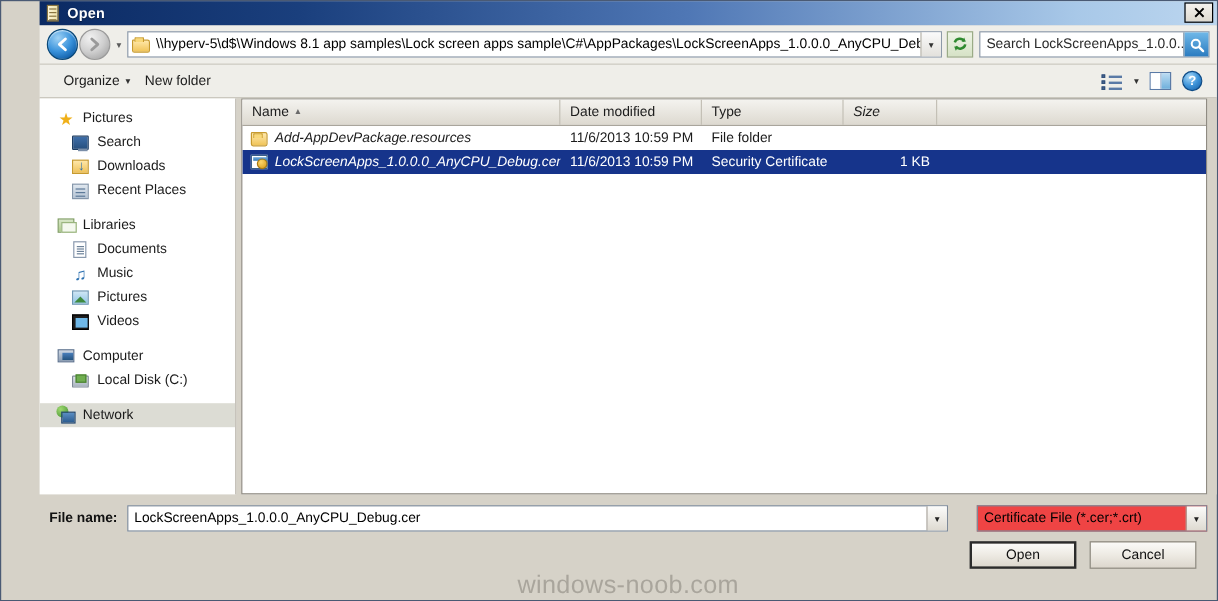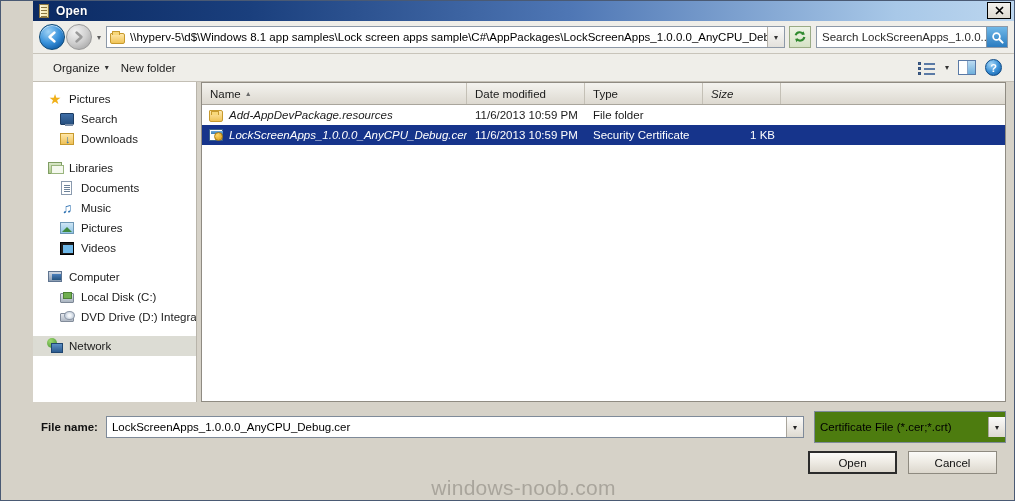--- a/index.html
+++ b/index.html
@@ -305,22 +305,22 @@
     padding-left: 5px; white-space: nowrap; overflow: hidden;
   }
   .combo-arrow {
     width: 17px; height: 20px; flex: 0 0 auto;
     background: linear-gradient(to bottom,#fbfbfa,#dedad1);
     border-left: 1px solid #a9a59c;
     display: flex; align-items: center; justify-content: center;
     font-size: 8px; color: #222; cursor: default;
   }
   #filter-field {
-    width: 192px; flex: 0 0 192px; height: 32px; margin-left: 10px;
-    background: #4d7c0f; border: 1px solid #7e8a99;
+    width: 192px; flex: 0 0 192px; height: 22px; margin-left: 24px;
+    background: #ef4444; border: 1px solid #7e8a99;
     display: flex; align-items: center;
   }
   #filter-value {
     flex: 1 1 auto; font-size: 11.5px; color: #000;
     padding-left: 5px; white-space: nowrap; overflow: hidden;
   }
   #btnrow {
     display: flex; align-items: center; justify-content: flex-end;
     gap: 11px; padding: 8px 17px 0 8px;
   }
@@ -437,20 +437,26 @@
               <span class="ic-desktop" style="position:absolute;left:1px;right:1px;"></span>
             </span>
           <span class="sb-label">Search</span>
         </div>
         <div class="sb-row child">
           <span class="sb-ico">
               <span class="ic-download" style="position:absolute;left:1px;right:1px;"></span>
             </span>
           <span class="sb-label">Downloads</span>
         </div>
+        <div class="sb-row child">
+          <span class="sb-ico">
+              <span class="ic-recent" style="position:absolute;left:1px;right:1px;"></span>
+            </span>
+          <span class="sb-label">Recent Places</span>
+        </div>
       </div>
 
       <div class="sb-group">
         <div class="sb-row header">
           <span class="sb-ico">
               <span class="ic-libraries" style="position:absolute;left:1px;right:1px;"></span>
             </span>
           <span class="sb-label">Libraries</span>
         </div>
         <div class="sb-row child">
@@ -482,26 +488,20 @@
           <span class="sb-ico">
               <span class="ic-computer" style="position:absolute;left:1px;right:1px;"></span>
             </span>
           <span class="sb-label">Computer</span>
         </div>
         <div class="sb-row child">
           <span class="sb-ico">
               <span class="ic-hdd" style="position:absolute;left:1px;right:1px;"></span>
             </span>
           <span class="sb-label">Local Disk (C:)</span>
-        </div>
-        <div class="sb-row child">
-          <span class="sb-ico">
-              <span class="ic-dvd" style="position:absolute;left:1px;right:1px;"></span>
-            </span>
-          <span class="sb-label">DVD Drive (D:) Integra</span>
         </div>
       </div>
 
       <div class="sb-row selected">
         <span class="sb-ico ic-network"></span>
         <span class="sb-label">Network</span>
       </div>
     </div>
 
     <div id="splitter"></div>

